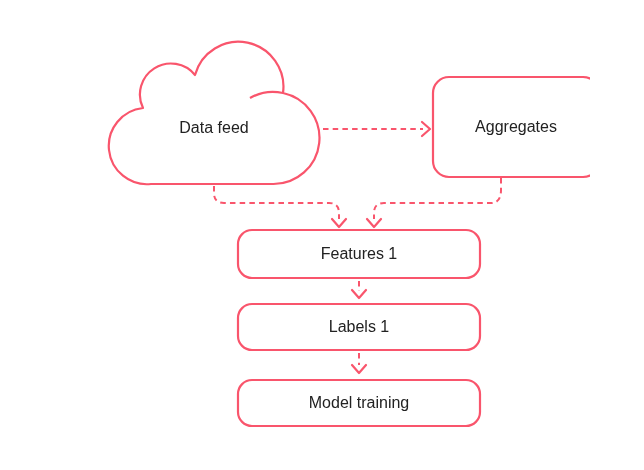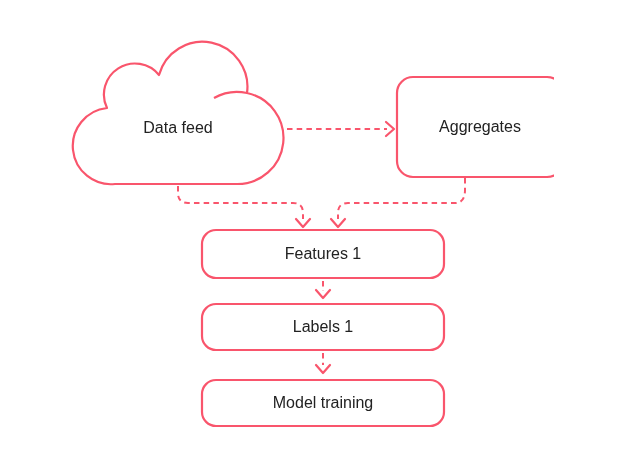--- a/index.html
+++ b/index.html
@@ -7,20 +7,21 @@
     padding: 0;
     background: #ffffff;
   }
   .canvas {
     position: relative;
     width: 554px;
     height: 470px;
     background: var(--bg, #ffffff);
     overflow: hidden;
     font-family: "Liberation Sans", sans-serif;
+    padding-left: 36px;
   }
   svg .shape {
     fill: none;
     stroke: var(--accent, #F9556C);
     stroke-width: 2.2;
     stroke-linejoin: round;
   }
   svg .dashed {
     fill: none;
     stroke: var(--accent, #F9556C);

